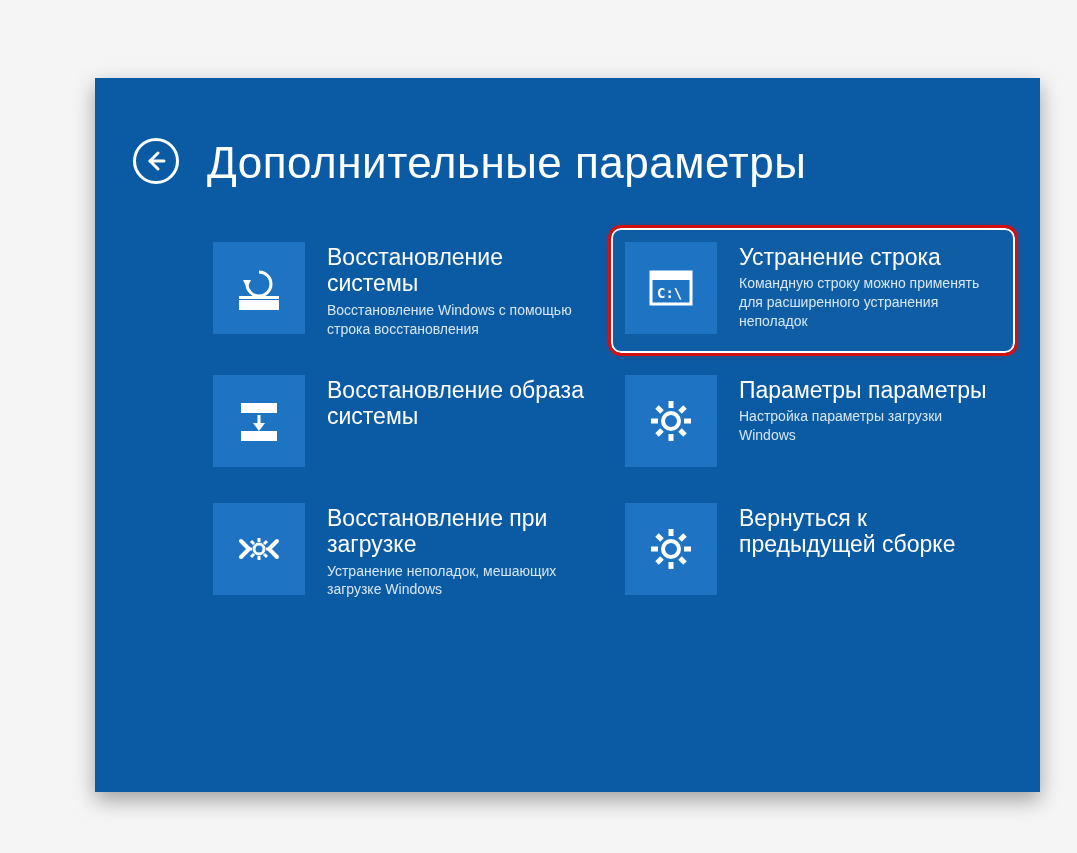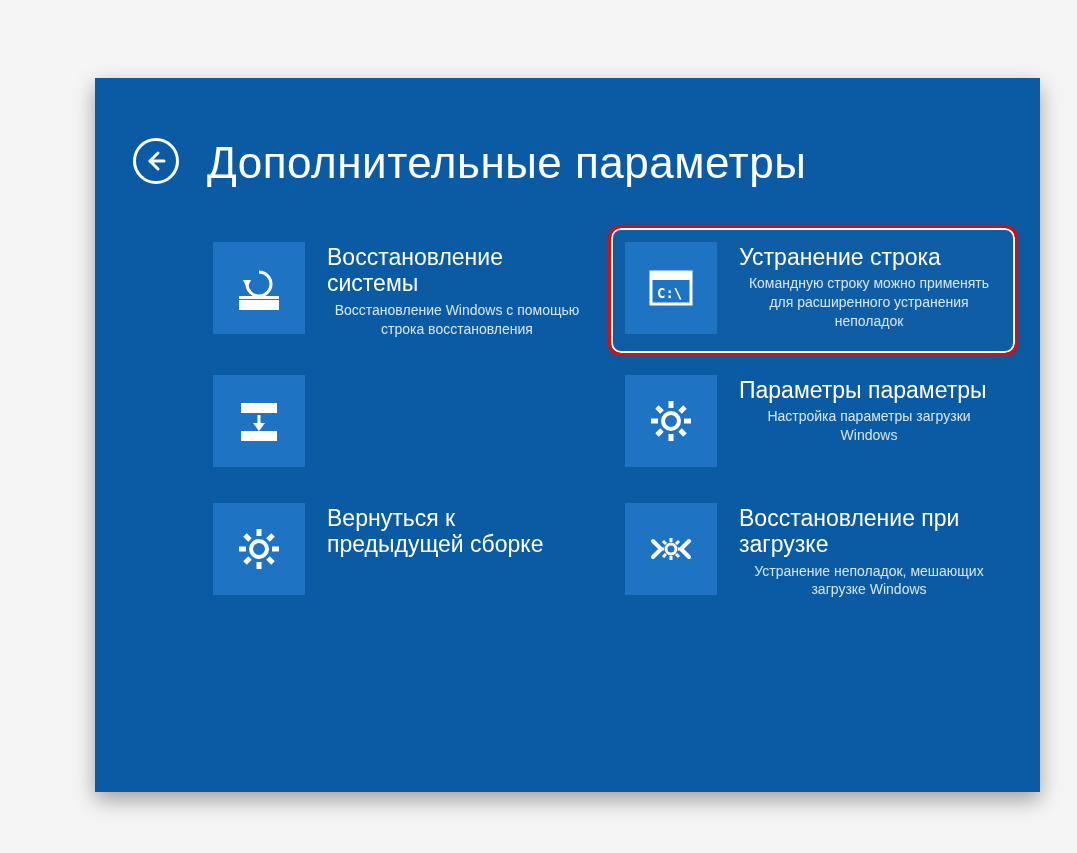--- a/index.html
+++ b/index.html
@@ -93,21 +93,20 @@
     line-height: 1.15;
     margin-bottom: 4px;
     color: #ffffff;
   }
   .opt-desc {
     font-size: 14px;
     font-weight: 400;
     line-height: 1.35;
     color: #d6e6f5;
     max-width: 260px;
-    text-align: center;
   }
 </style>
 </head>
 <body>
 
 <div class="window">
 
   <div class="header">
     <div class="back-btn">
       <svg width="24" height="24" viewBox="0 0 24 24">
@@ -152,20 +151,21 @@
     <div class="option">
       <div class="tile">
         <svg width="60" height="60" viewBox="0 0 60 60">
           <rect x="12" y="12" width="36" height="10" fill="#ffffff"></rect>
           <rect x="12" y="40" width="36" height="10" fill="#ffffff"></rect>
           <line x1="30" y1="24" x2="30" y2="36" stroke="#ffffff" stroke-width="3"></line>
           <polygon points="24,32 36,32 30,40" fill="#ffffff"></polygon>
         </svg>
       </div>
       <div class="text">
+        <div class="opt-title">Восстановление образа системы</div>
       </div>
     </div>
 
     <div class="option">
       <div class="tile">
         <svg width="60" height="60" viewBox="0 0 60 60">
           <g transform="translate(30,30)">
             <circle r="8" fill="none" stroke="#ffffff" stroke-width="4"></circle>
             <g stroke="#ffffff" stroke-width="5">
               <line x1="0" y1="-20" x2="0" y2="-13"></line>
@@ -176,44 +176,20 @@
               <line x1="14" y1="-14" x2="9" y2="-9"></line>
               <line x1="-14" y1="14" x2="-9" y2="9"></line>
               <line x1="14" y1="14" x2="9" y2="9"></line>
             </g>
           </g>
         </svg>
       </div>
       <div class="text">
         <div class="opt-title">Параметры параметры</div>
         <div class="opt-desc">Настройка параметры загрузки Windows</div>
-      </div>
-    </div>
-
-    <div class="option">
-      <div class="tile">
-        <svg width="60" height="60" viewBox="0 0 60 60">
-          <g transform="translate(30,30)">
-            <circle r="8" fill="none" stroke="#ffffff" stroke-width="4"></circle>
-            <g stroke="#ffffff" stroke-width="5">
-              <line x1="0" y1="-20" x2="0" y2="-13"></line>
-              <line x1="0" y1="20" x2="0" y2="13"></line>
-              <line x1="-20" y1="0" x2="-13" y2="0"></line>
-              <line x1="20" y1="0" x2="13" y2="0"></line>
-              <line x1="-14" y1="-14" x2="-9" y2="-9"></line>
-              <line x1="14" y1="-14" x2="9" y2="-9"></line>
-              <line x1="-14" y1="14" x2="-9" y2="9"></line>
-              <line x1="14" y1="14" x2="9" y2="9"></line>
-            </g>
-          </g>
-        </svg>
-      </div>
-      <div class="text">
-        <div class="opt-title">Вернуться к предыдущей сборке</div>
-        <div class="opt-desc"></div>
       </div>
     </div>
 
     <div class="option">
       <div class="tile">
         <svg width="60" height="60" viewBox="0 0 60 60">
           <polyline points="12,22 20,30 12,38" fill="none" stroke="#ffffff" stroke-width="4" stroke-linejoin="round" stroke-linecap="round"></polyline>
           <polyline points="48,22 40,30 48,38" fill="none" stroke="#ffffff" stroke-width="4" stroke-linejoin="round" stroke-linecap="round"></polyline>
           <g transform="translate(30,30)">
             <circle r="5" fill="none" stroke="#ffffff" stroke-width="3"></circle>
@@ -229,14 +205,38 @@
             </g>
           </g>
         </svg>
       </div>
       <div class="text">
         <div class="opt-title">Восстановление при загрузке</div>
         <div class="opt-desc">Устранение неполадок, мешающих загрузке Windows</div>
       </div>
     </div>
 
+    <div class="option">
+      <div class="tile">
+        <svg width="60" height="60" viewBox="0 0 60 60">
+          <g transform="translate(30,30)">
+            <circle r="8" fill="none" stroke="#ffffff" stroke-width="4"></circle>
+            <g stroke="#ffffff" stroke-width="5">
+              <line x1="0" y1="-20" x2="0" y2="-13"></line>
+              <line x1="0" y1="20" x2="0" y2="13"></line>
+              <line x1="-20" y1="0" x2="-13" y2="0"></line>
+              <line x1="20" y1="0" x2="13" y2="0"></line>
+              <line x1="-14" y1="-14" x2="-9" y2="-9"></line>
+              <line x1="14" y1="-14" x2="9" y2="-9"></line>
+              <line x1="-14" y1="14" x2="-9" y2="9"></line>
+              <line x1="14" y1="14" x2="9" y2="9"></line>
+            </g>
+          </g>
+        </svg>
+      </div>
+      <div class="text">
+        <div class="opt-title">Вернуться к предыдущей сборке</div>
+        <div class="opt-desc"></div>
+      </div>
+    </div>
+
   </div>
 </div>
 
 </body></html>

